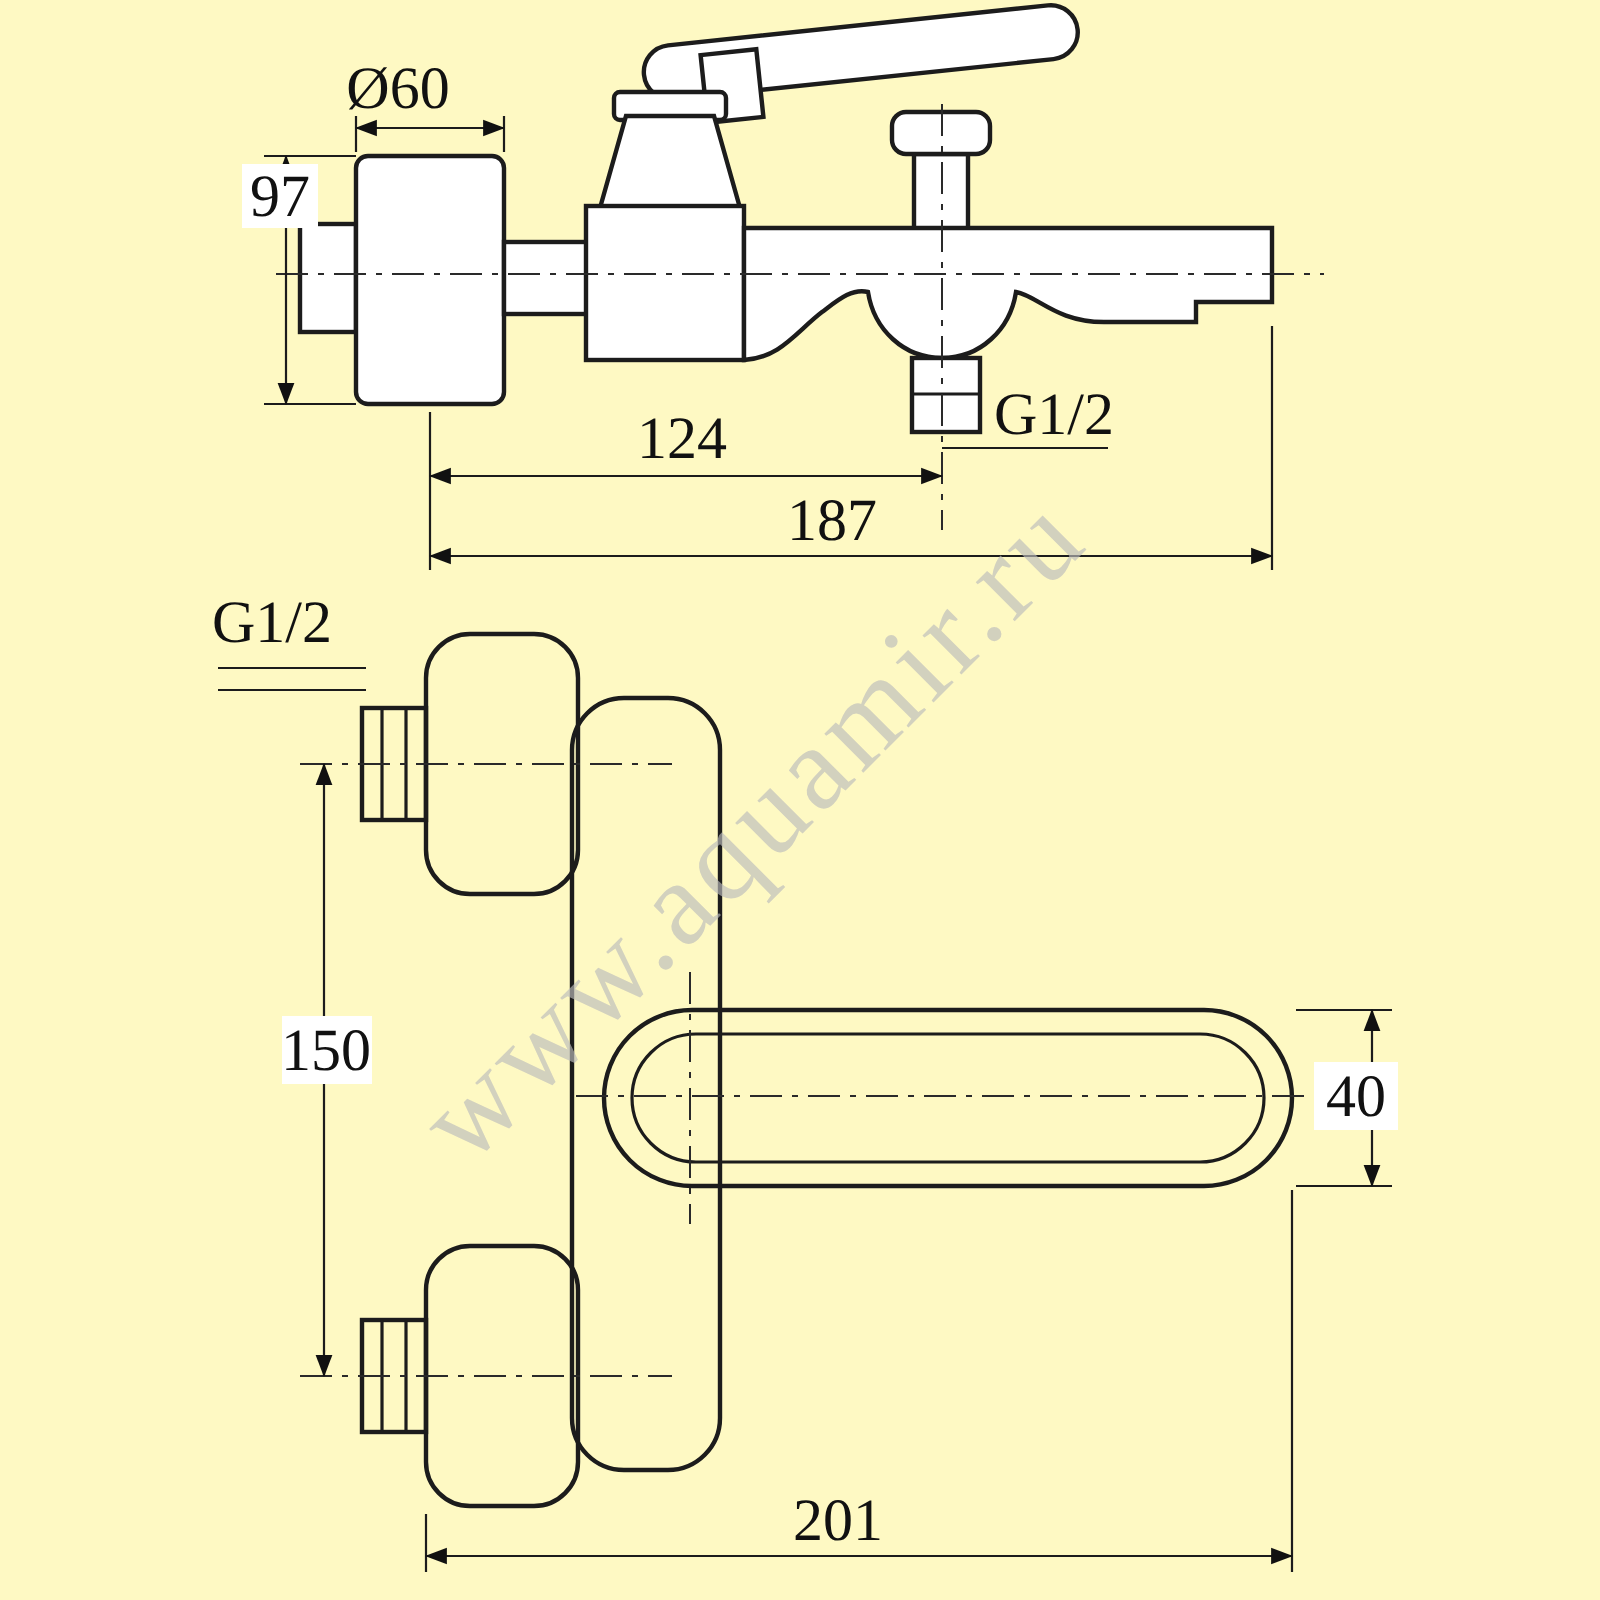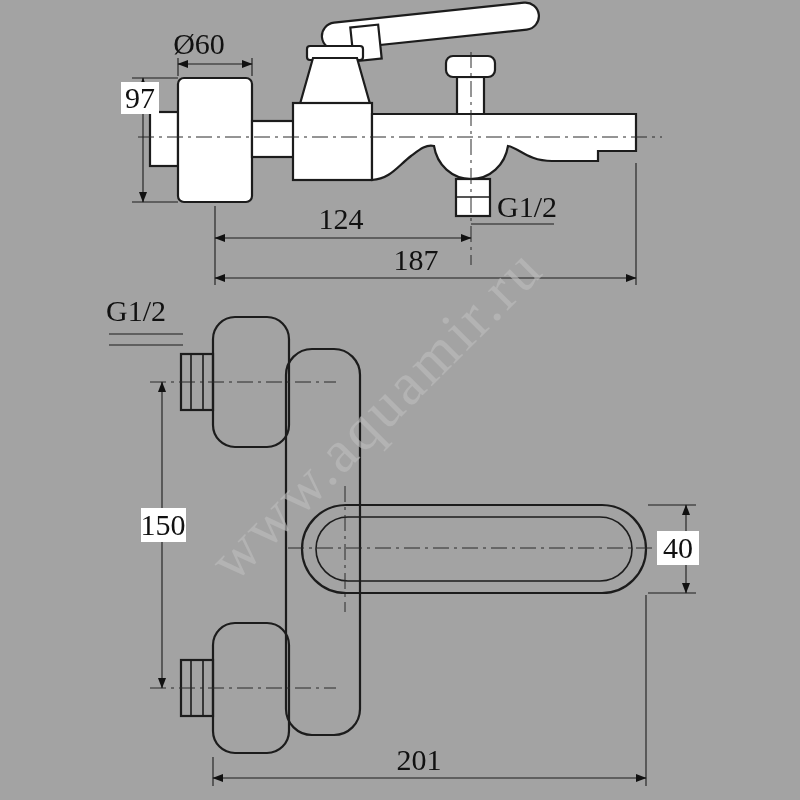--- a/index.html
+++ b/index.html
@@ -1,16 +1,16 @@
 <!DOCTYPE html>
 <html><head>
 <meta charset="utf-8">
 <style>
   html, body { margin: 0; padding: 0; background: #ffffff; }
-  .page { width: 800px; height: 800px; background: #a3a3a3; position: relative; overflow: hidden; text-align: right; }
+  .page { width: 800px; height: 800px; background: #fef9c3; position: relative; overflow: hidden; text-align: right; }
   svg { display: block; }
   text { font-family: "Liberation Serif", serif; }
   .outline   { fill: #ffffff; stroke: #1c1c1c; stroke-width: 2.2; }
   .outline-nf{ fill: none;    stroke: #1c1c1c; stroke-width: 2.2; }
   .inner     { fill: none;    stroke: #1c1c1c; stroke-width: 1.6; }
   .thin      { fill: none;    stroke: #1c1c1c; stroke-width: 1.1; }
   .center    { fill: none;    stroke: #2a2a2a; stroke-width: 1;   stroke-dasharray: 16 5 3 5; }
   .dim-text  { font-size: 30px; fill: #111111; }
   .bg        { fill: #ffffff; stroke: none; }
   .watermark { font-size: 60px; letter-spacing: 3px; opacity: 0.65; }

